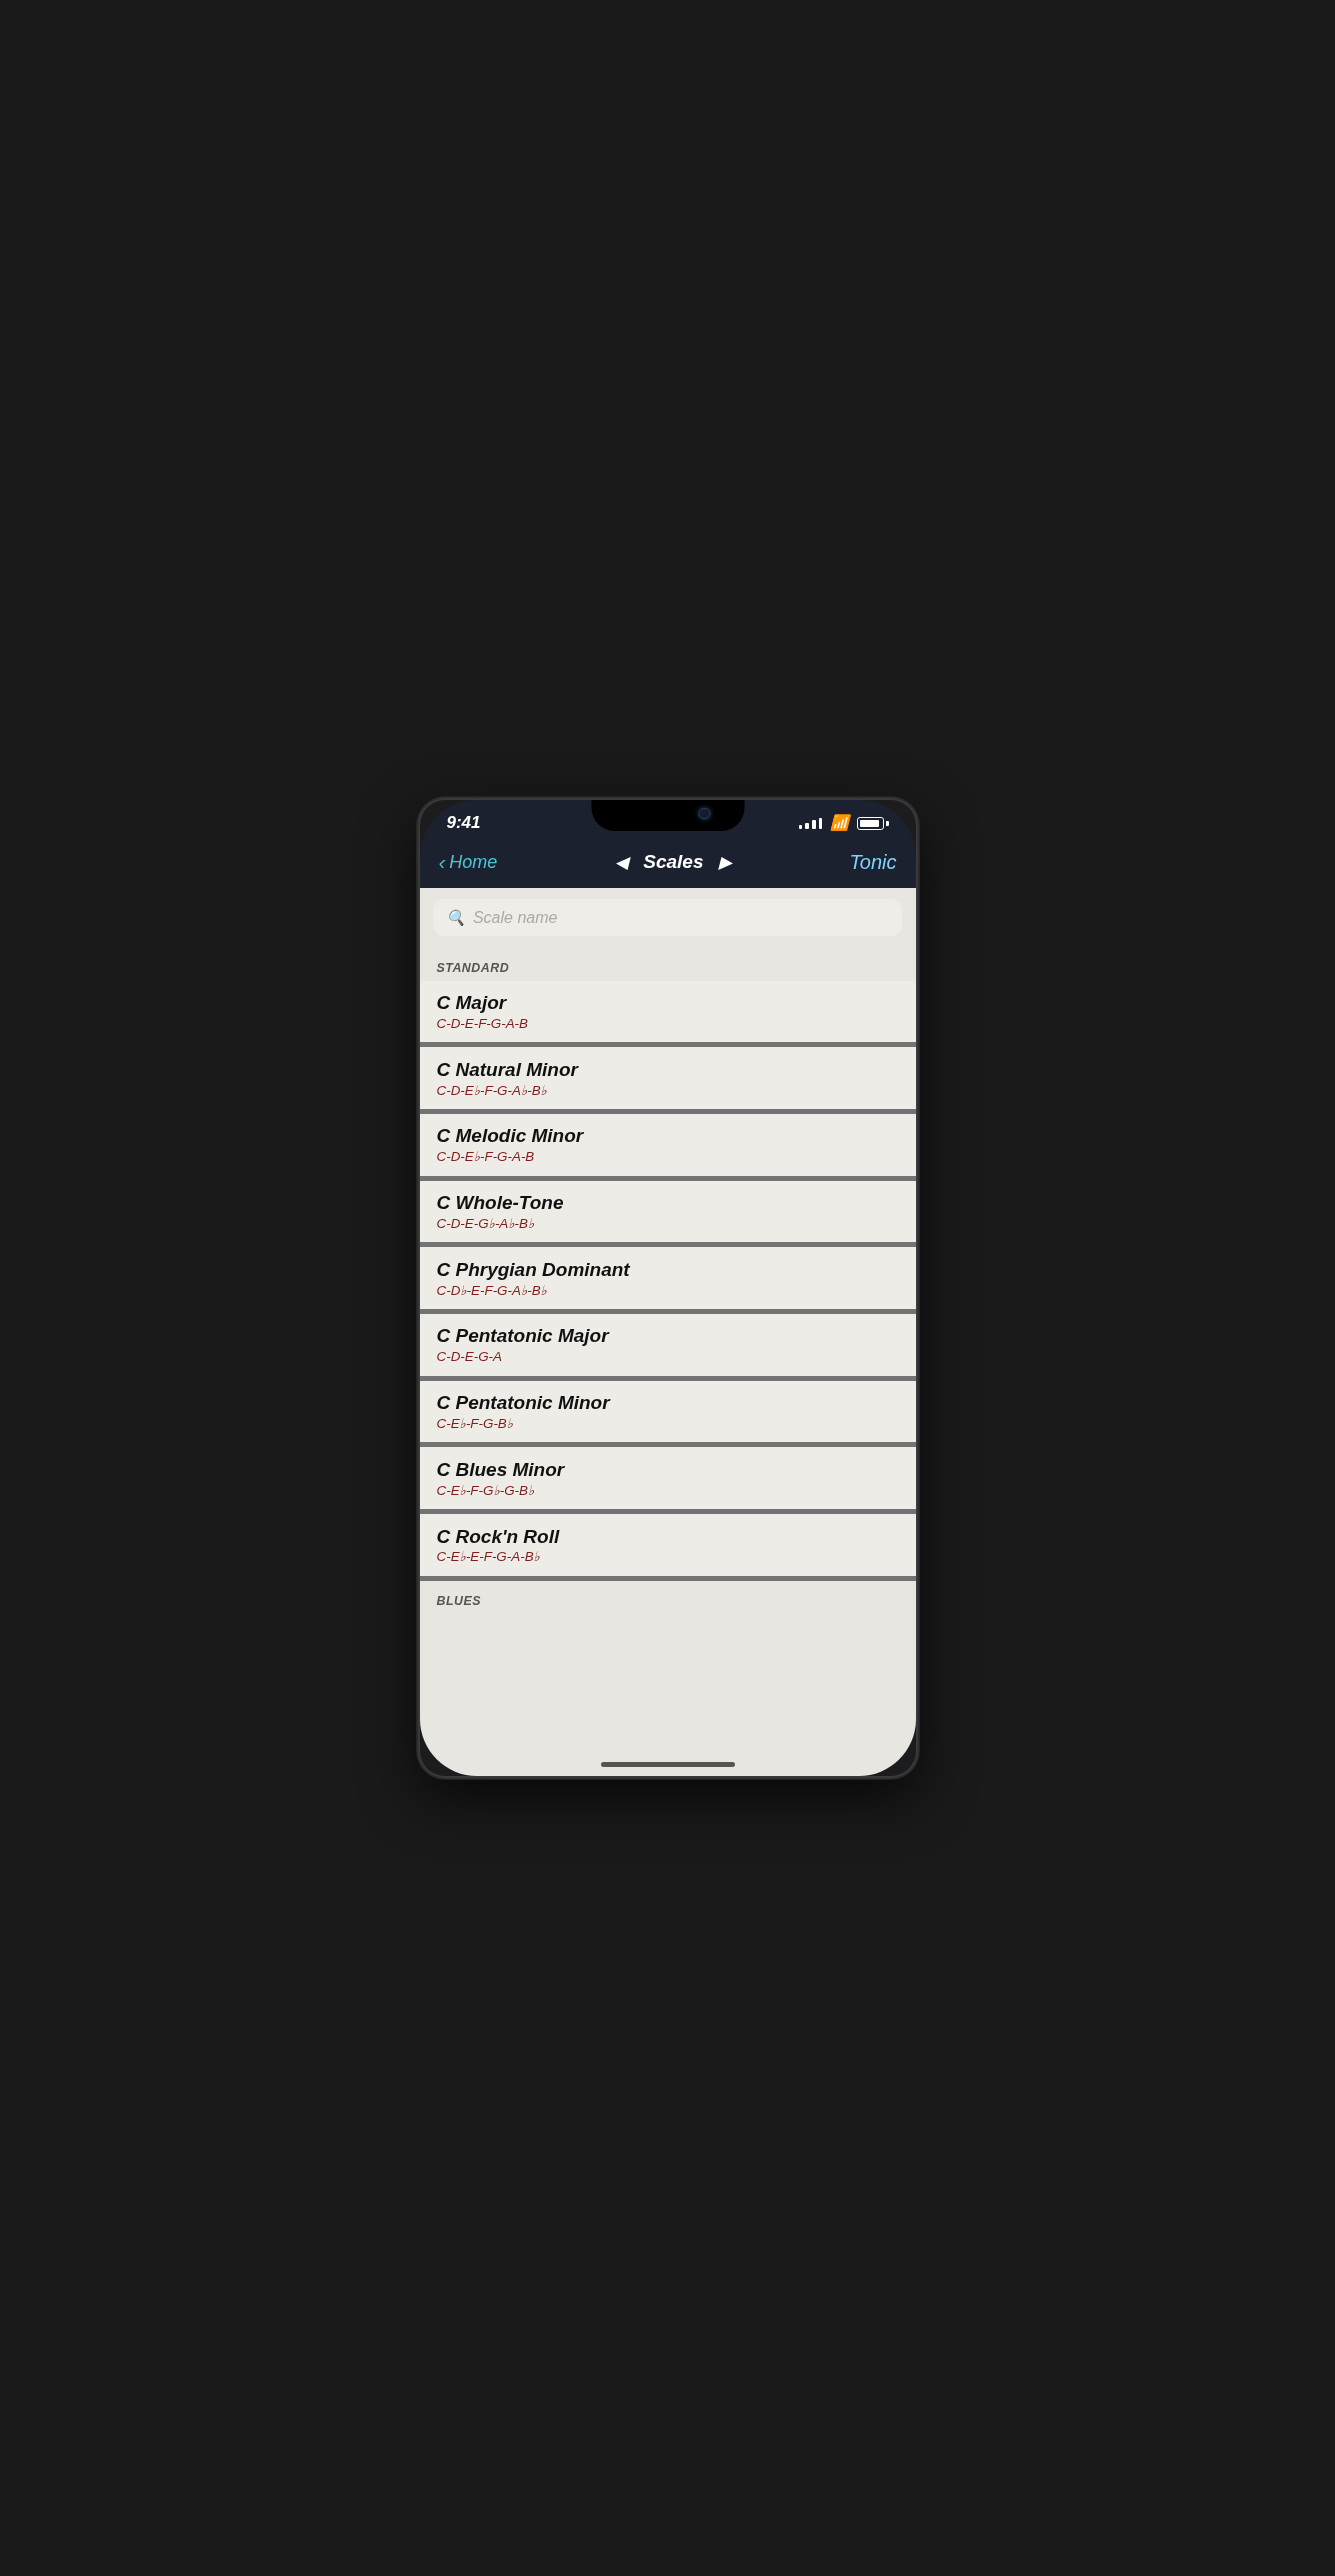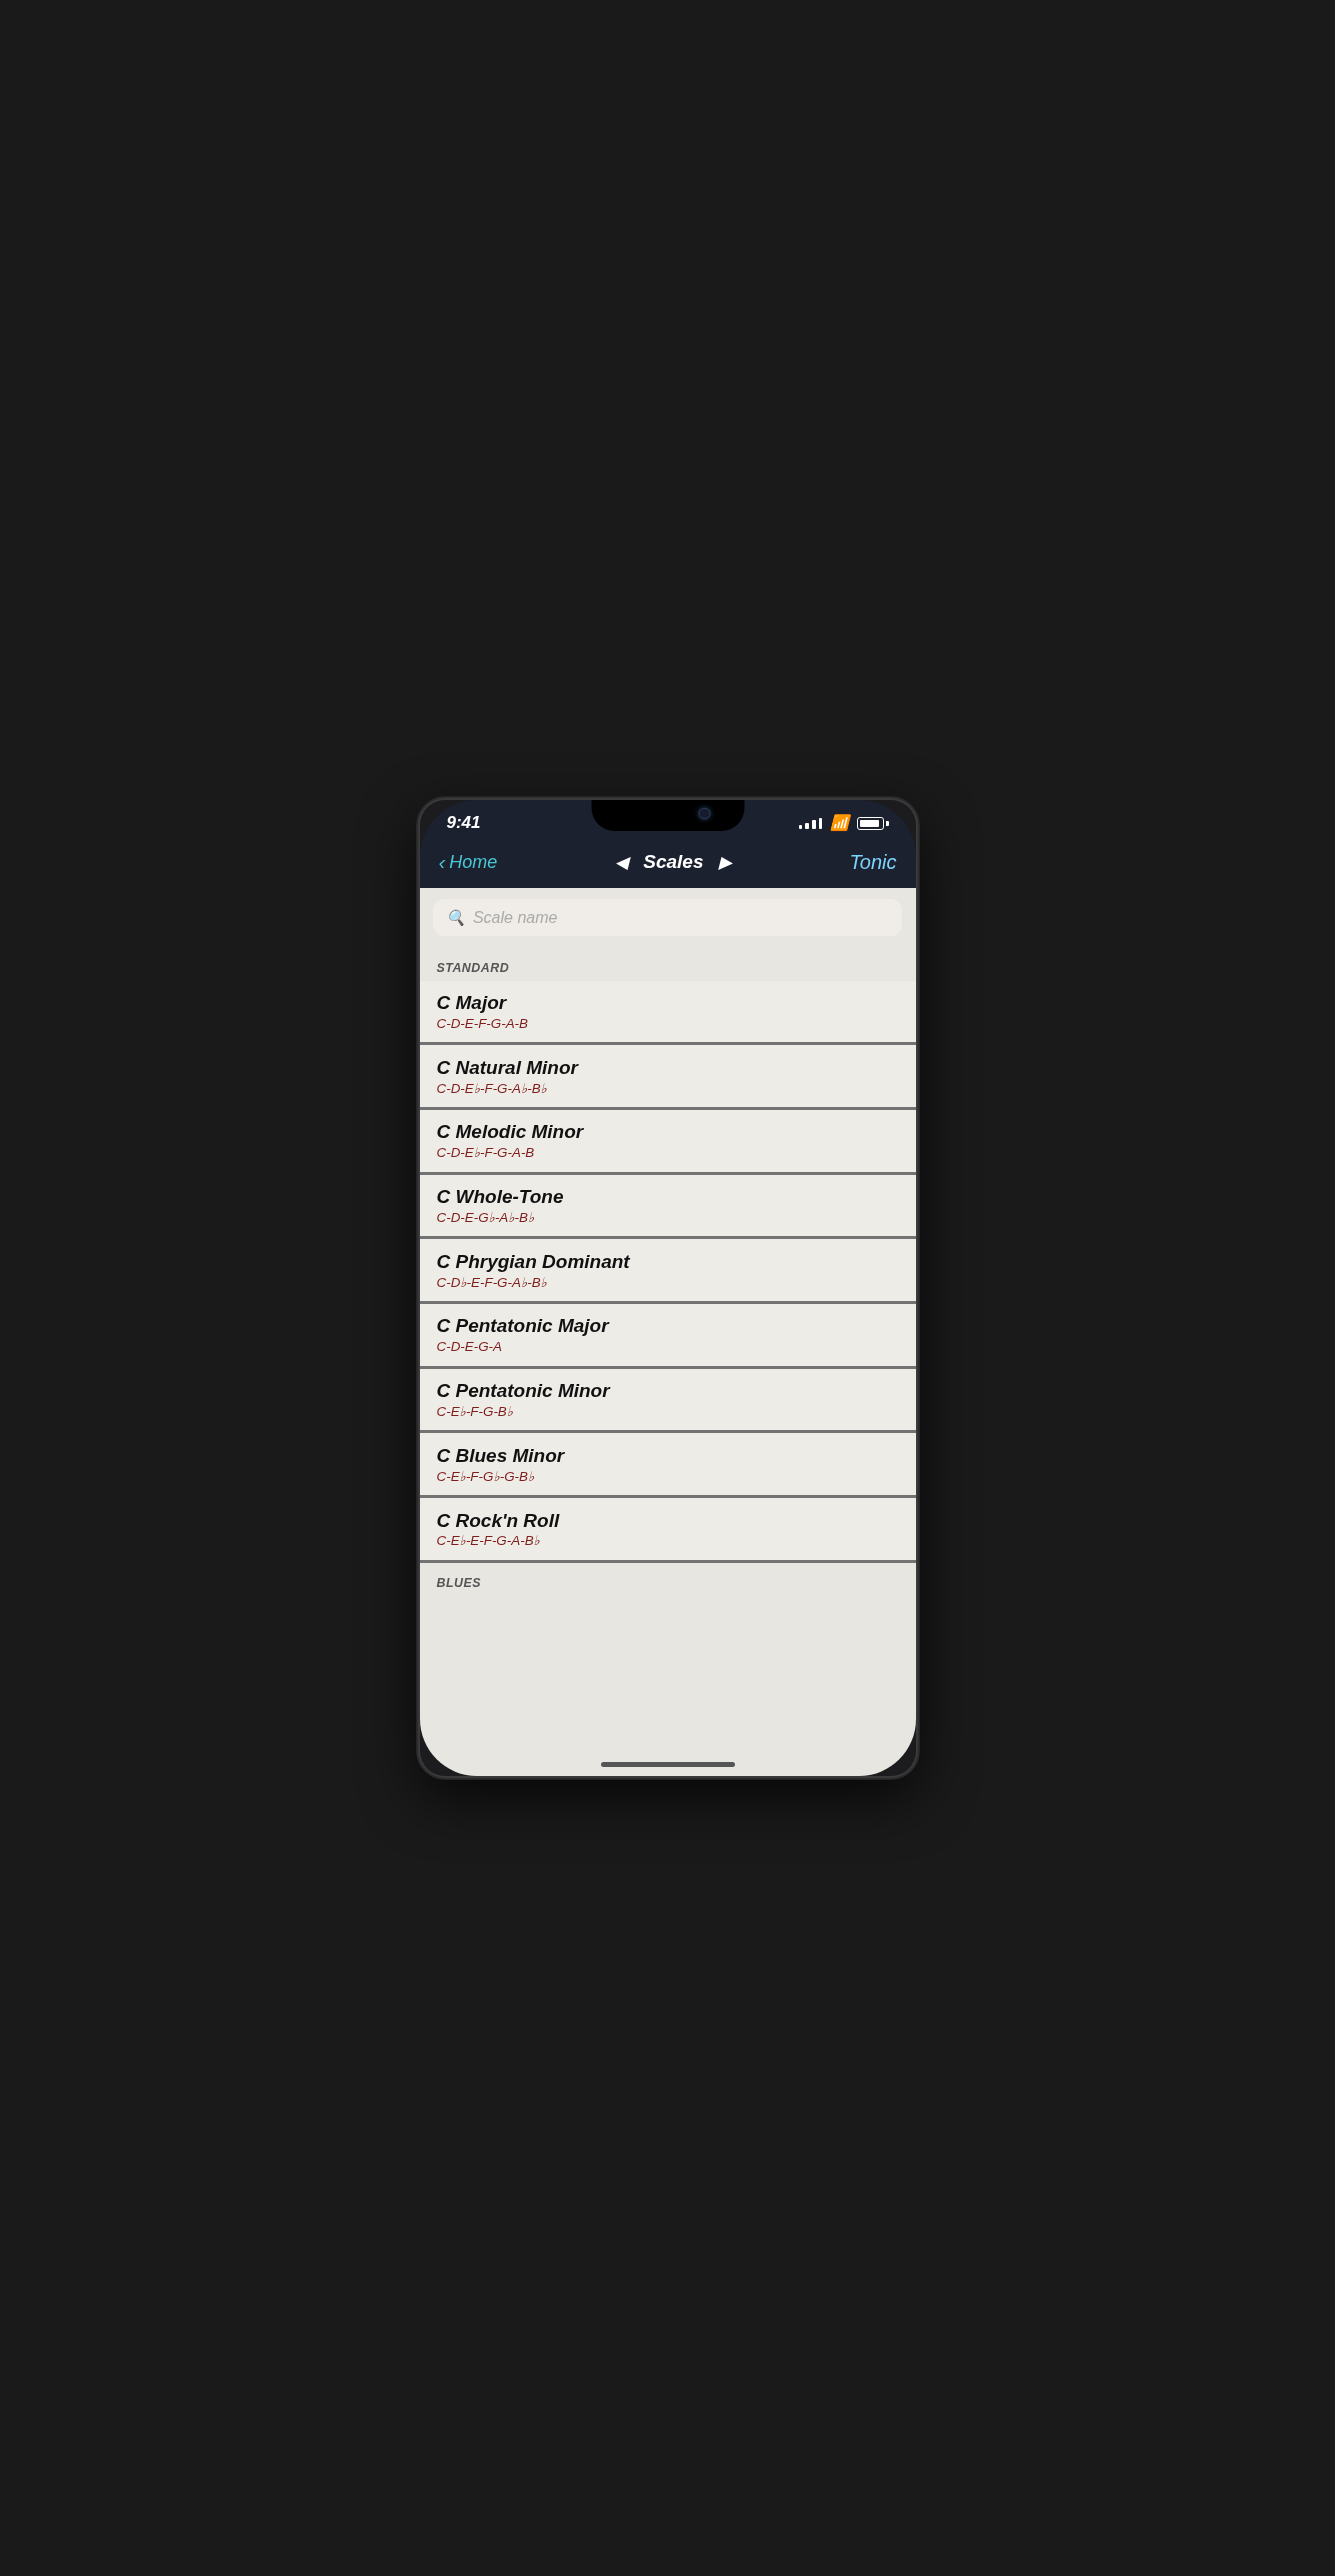--- a/index.html
+++ b/index.html
@@ -219,21 +219,21 @@
       padding: 13.4px 17px 5.7px;
       font-size: 12.4px;
       font-weight: 700;
       color: #555;
       letter-spacing: 0.5px;
       background: #e8e6e0;
     }
 
     .scale-item {
       background: #eeece6;
-      border-bottom: 3px solid #737373;
+      border-bottom: 5px solid #737373;
       padding: 11.4px 17px;
       cursor: pointer;
     }
 
     .scale-name {
       font-size: 19px;
       font-weight: 600;
       color: #111;
       margin-bottom: 1.9px;
     }

